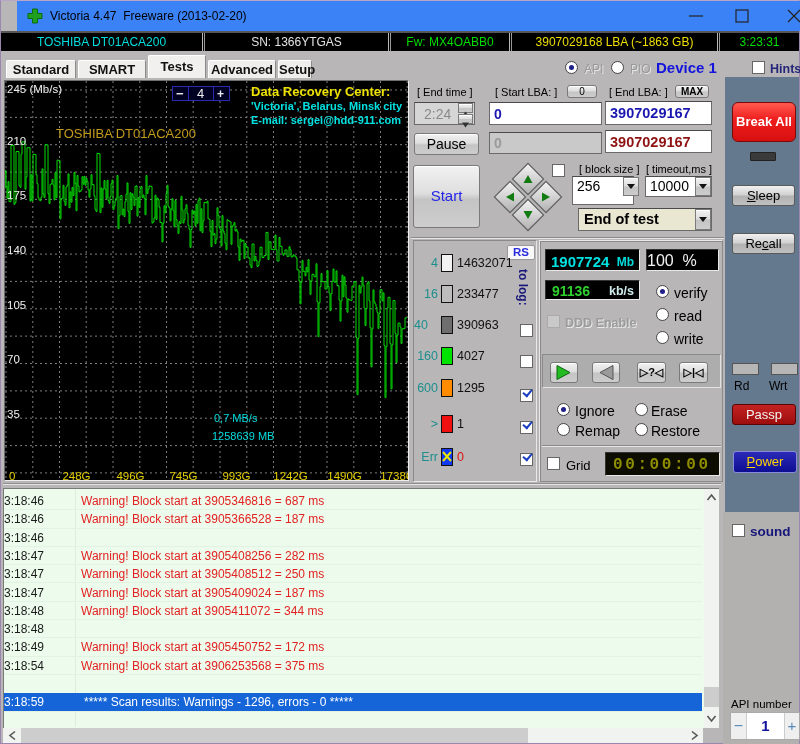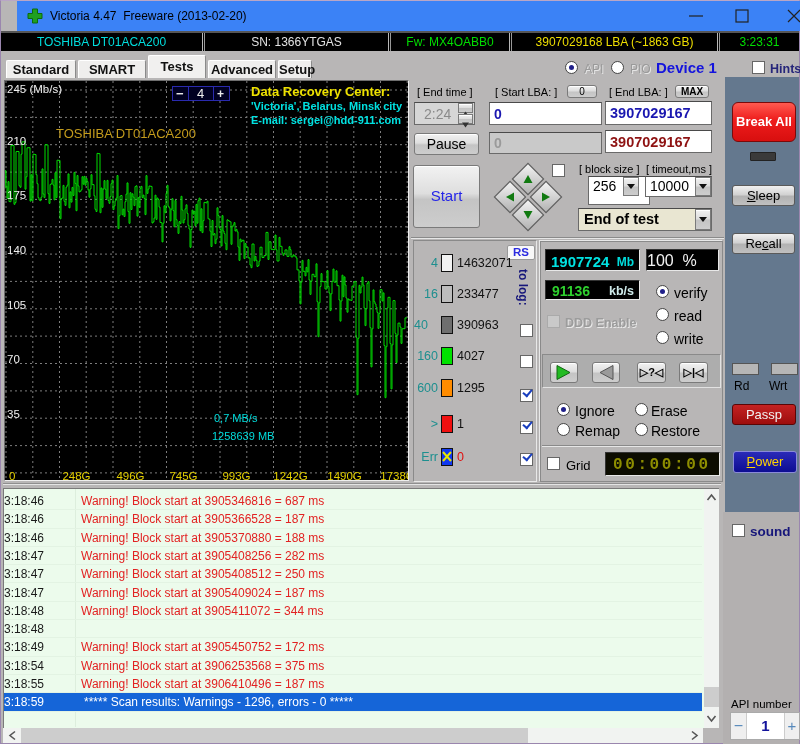--- a/index.html
+++ b/index.html
@@ -168,21 +168,21 @@
 <rect x="27" y="45" width="22" height="22" transform="rotate(45 38 56)"></rect>
 </g>
 <path d="M38 16l4.5 8h-9z" fill="#117a11"></path>
 <path d="M16 38l8-4.5v9z" fill="#117a11"></path>
 <path d="M60 38l-8-4.5v9z" fill="#117a11"></path>
 <path d="M38 60l-4.5-8h9z" fill="#117a11"></path>
 </svg>
 <div class="check" style="left:551px;top:163px"></div>
 <div class="lbl" style="left:578px;top:162px">[ block size ]</div>
 <div class="lbl" style="left:645px;top:162px">[ timeout,ms ]</div>
-<div class="field" style="left:587px;top:175px;width:62px;height:29px;font-weight:normal;font-size:14px;color:#000;padding:1px 0 0 4px">256</div>
+<div class="field" style="left:571px;top:175px;width:62px;height:29px;font-weight:normal;font-size:14px;color:#000;padding:1px 0 0 4px">256</div>
 <div class="btn" style="left:622px;top:176px;width:16px;height:19px;border-radius:0"><svg width="14" height="17">
         <path d="M7 11l-4-5h8z" fill="#111"></path>
       </svg></div>
 <div class="field" style="left:644px;top:175px;width:67px;height:21px;font-weight:normal;font-size:14px;color:#000;padding:1px 0 0 4px">10000</div>
 <div class="btn" style="left:694px;top:176px;width:16px;height:19px;border-radius:0"><svg width="14" height="17">
         <path d="M7 11l-4-5h8z" fill="#111"></path>
       </svg></div>
 <div class="field" style="left:577px;top:207px;width:134px;height:23px;background:#e9e6d2;font-size:14.5px;color:#000;padding:2px 0 0 5px">End of test</div>
 <div class="btn" style="left:694px;top:208px;width:16px;height:21px;border-radius:0"><svg width="14" height="19">
         <path d="M7 12l-4-5h8z" fill="#111"></path>
@@ -285,21 +285,20 @@
 <div class="lrow" style="top:491.0px">
       <span class="ltime">3:18:46</span>
       <span class="lmsg">Warning! Block start at 3905346816 = 687 ms</span>
     </div>
 <div class="lrow" style="top:509.3px">
       <span class="ltime">3:18:46</span>
       <span class="lmsg">Warning! Block start at 3905366528 = 187 ms</span>
     </div>
 <div class="lrow" style="top:527.6px">
       <span class="ltime">3:18:46</span>
-      <span class="lmsg">Warning! Block start at 3905370880 = 188 ms</span>
     </div>
 <div class="lrow" style="top:545.9px">
       <span class="ltime">3:18:47</span>
       <span class="lmsg">Warning! Block start at 3905408256 = 282 ms</span>
     </div>
 <div class="lrow" style="top:564.2px">
       <span class="ltime">3:18:47</span>
       <span class="lmsg">Warning! Block start at 3905408512 = 250 ms</span>
     </div>
 <div class="lrow" style="top:582.5px">
@@ -313,24 +312,20 @@
 <div class="lrow" style="top:619.1px">
       <span class="ltime">3:18:48</span>
     </div>
 <div class="lrow" style="top:637.4px">
       <span class="ltime">3:18:49</span>
       <span class="lmsg">Warning! Block start at 3905450752 = 172 ms</span>
     </div>
 <div class="lrow" style="top:655.7px">
       <span class="ltime">3:18:54</span>
       <span class="lmsg">Warning! Block start at 3906253568 = 375 ms</span>
-    </div>
-<div class="lrow" style="top:674.0px">
-      <span class="ltime">3:18:55</span>
-      <span class="lmsg">Warning! Block start at 3906410496 = 187 ms</span>
     </div>
 <div class="lrow sel" style="top:692.3px">
       <span class="ltime" style="color:#fff">3:18:59</span>
       <span class="lmsg" style="color:#fff">***** Scan results: Warnings - 1296, errors - 0 *****</span>
     </div>
 
 <div class="abs" style="left:703px;top:488px;width:15px;height:239px;background:#f1f3f1">
 <svg class="abs" style="left:0;top:2px" width="15" height="14">
         <path d="M3.5 9l4-5 4 5" stroke="#555" stroke-width="1.6" fill="none"></path>
       </svg>

